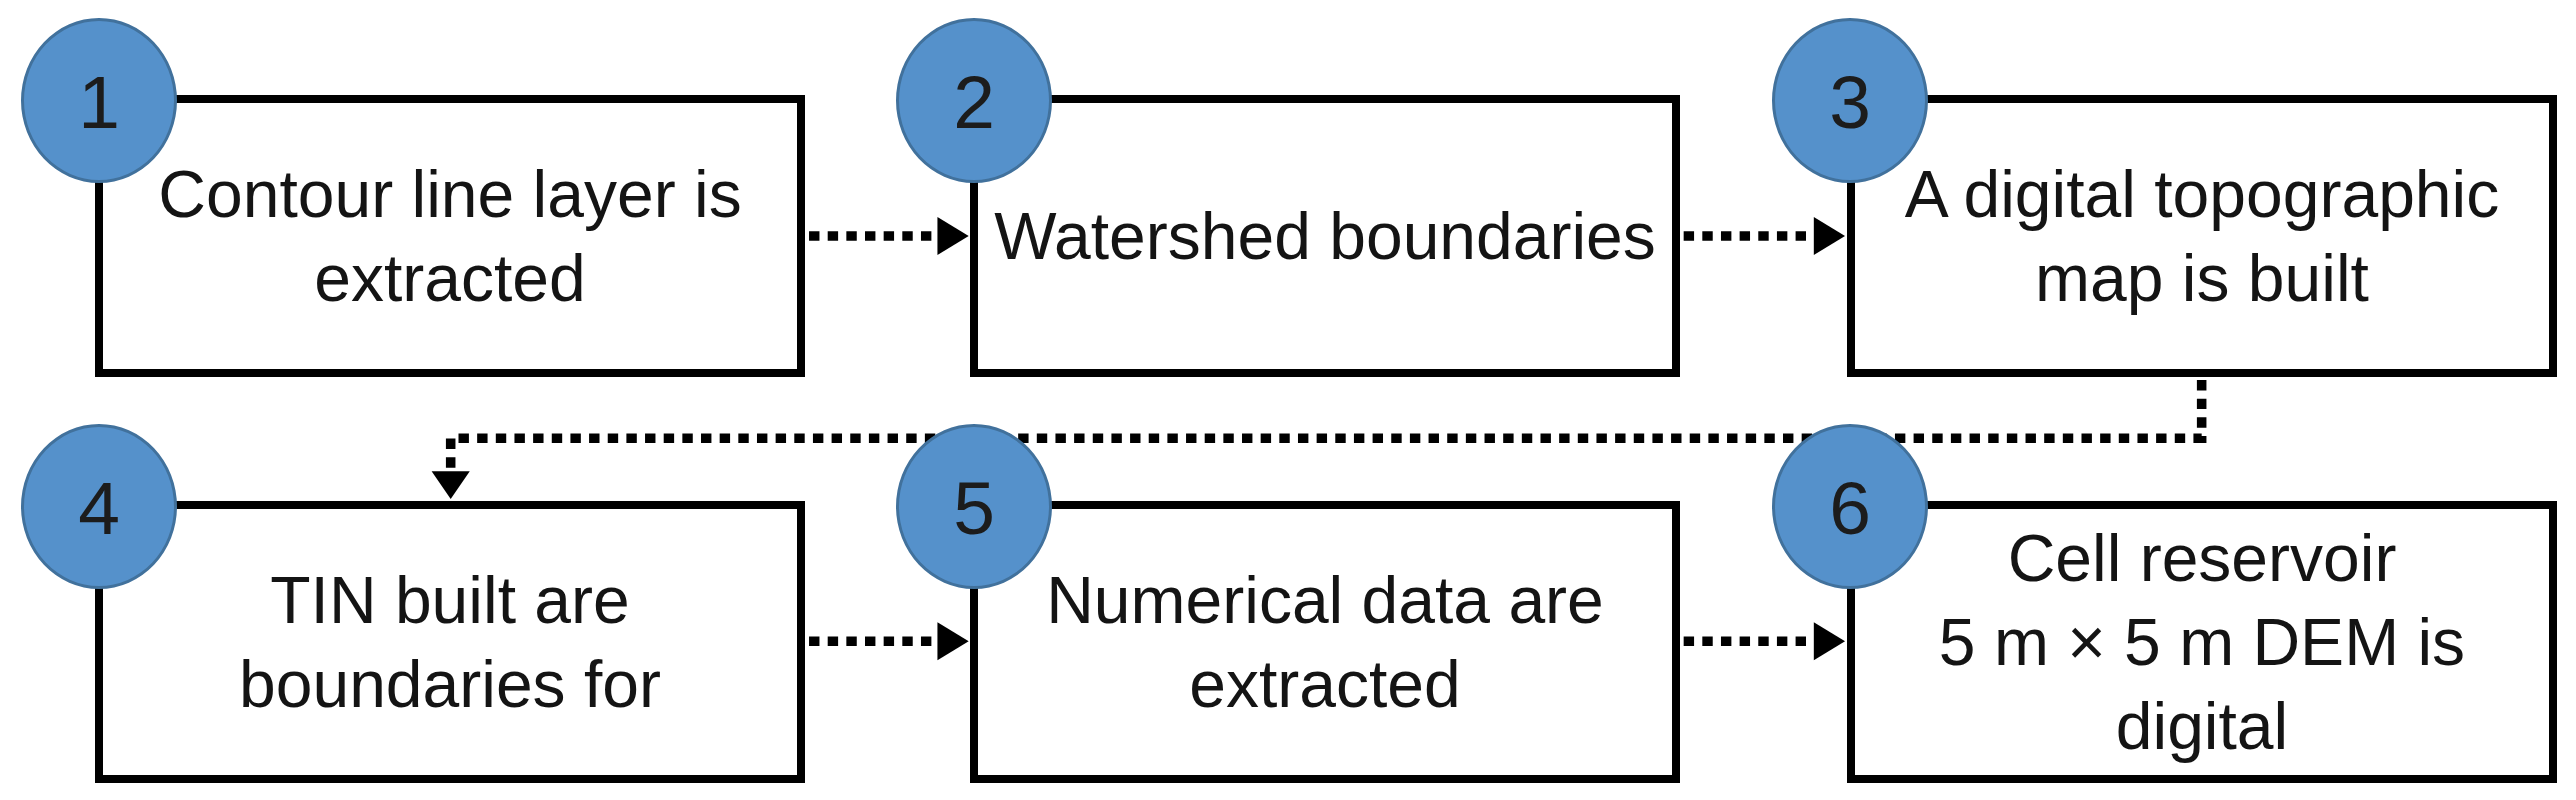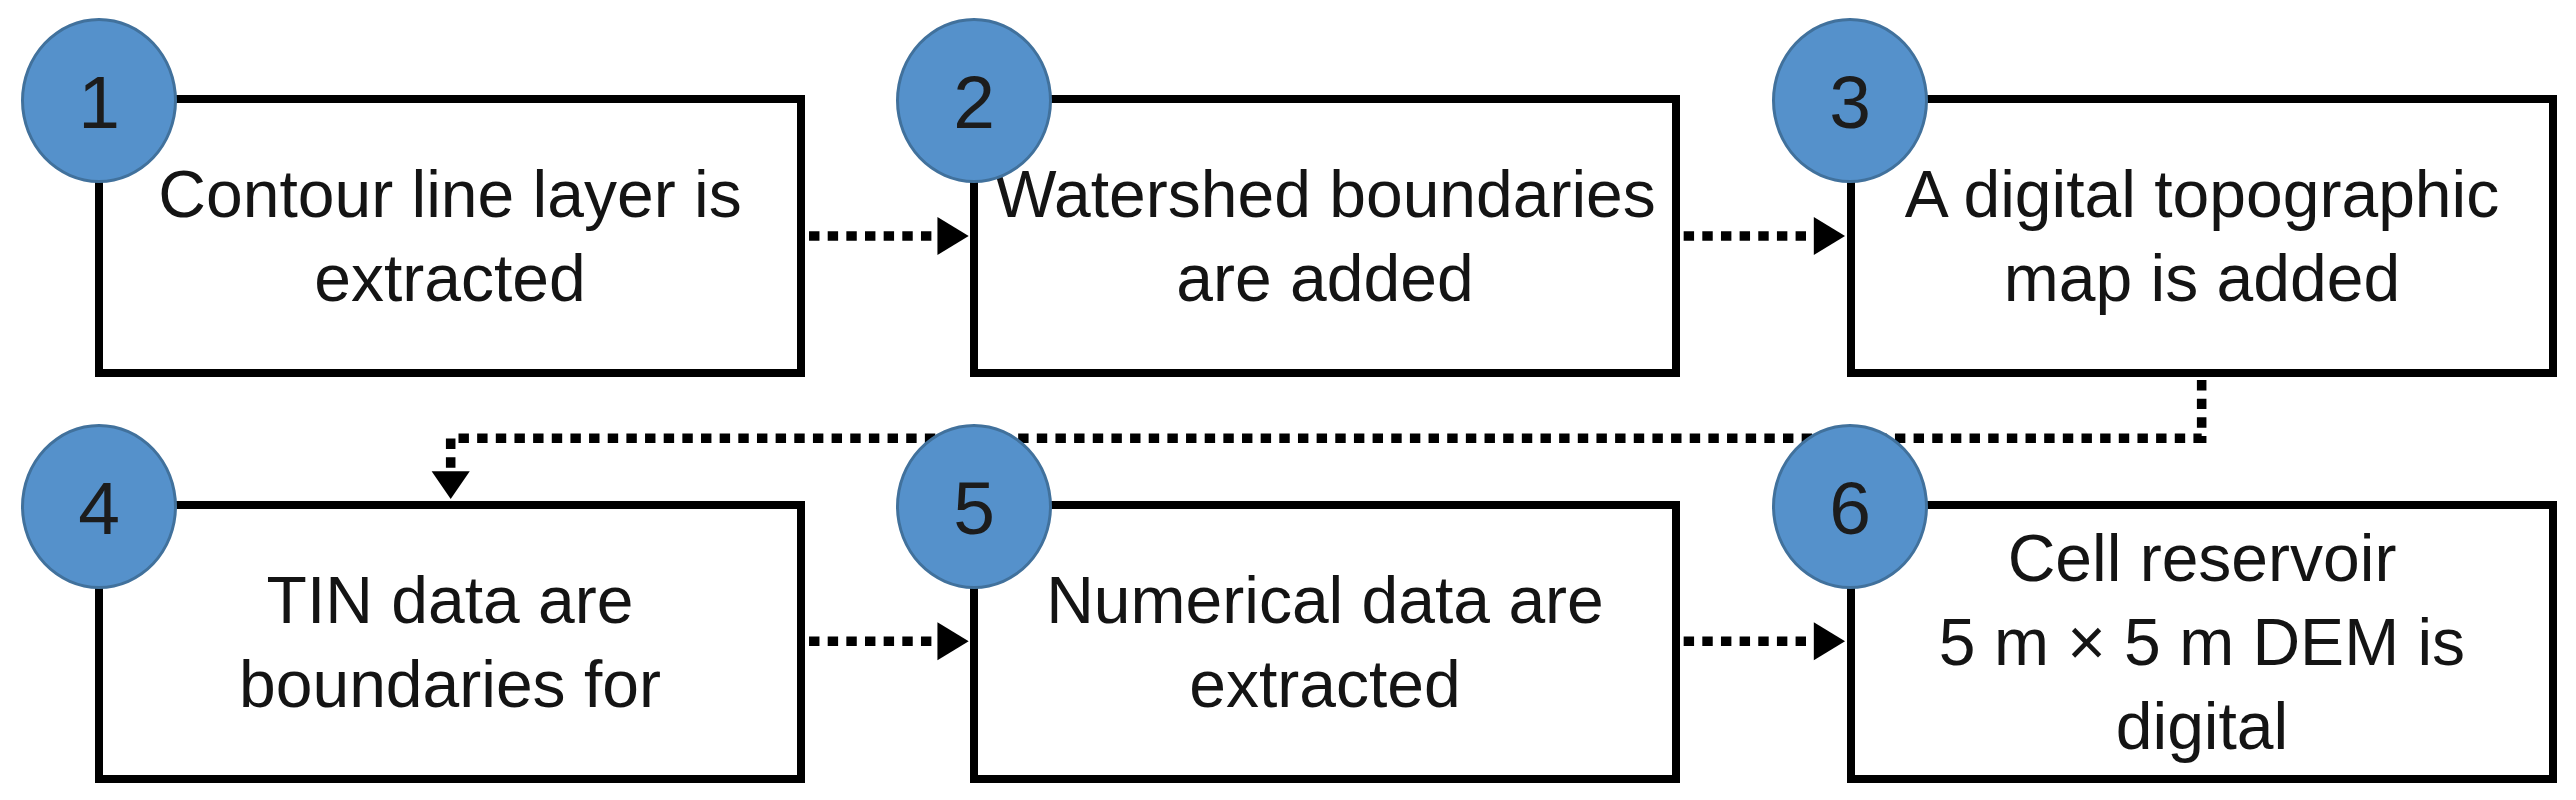--- a/index.html
+++ b/index.html
@@ -69,28 +69,27 @@
 <body>
 
 <div class="stage">
 
   <div class="box b1">
     <div class="line">Contour line layer is</div>
     <div class="line">extracted</div>
   </div>
   <div class="box b2">
     <div class="line">Watershed boundaries</div>
-    <div class="line">are added</div>
   </div>
   <div class="box b3">
     <div class="line">A digital topographic</div>
-    <div class="line">map is added</div>
+    <div class="line">map is built</div>
   </div>
   <div class="box b4">
-    <div class="line">TIN data are</div>
+    <div class="line">TIN built are</div>
     <div class="line">boundaries for</div>
   </div>
   <div class="box b5">
     <div class="line">Numerical data are</div>
     <div class="line">extracted</div>
   </div>
   <div class="box b6">
     <div class="line">Cell reservoir</div>
     <div class="line">5 m × 5 m DEM is</div>
     <div class="line">digital</div>

